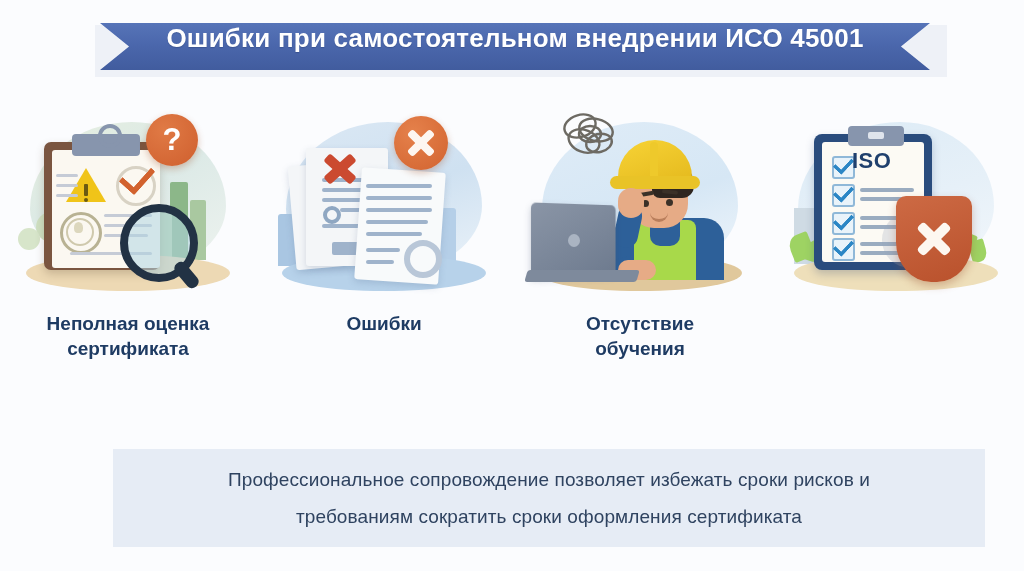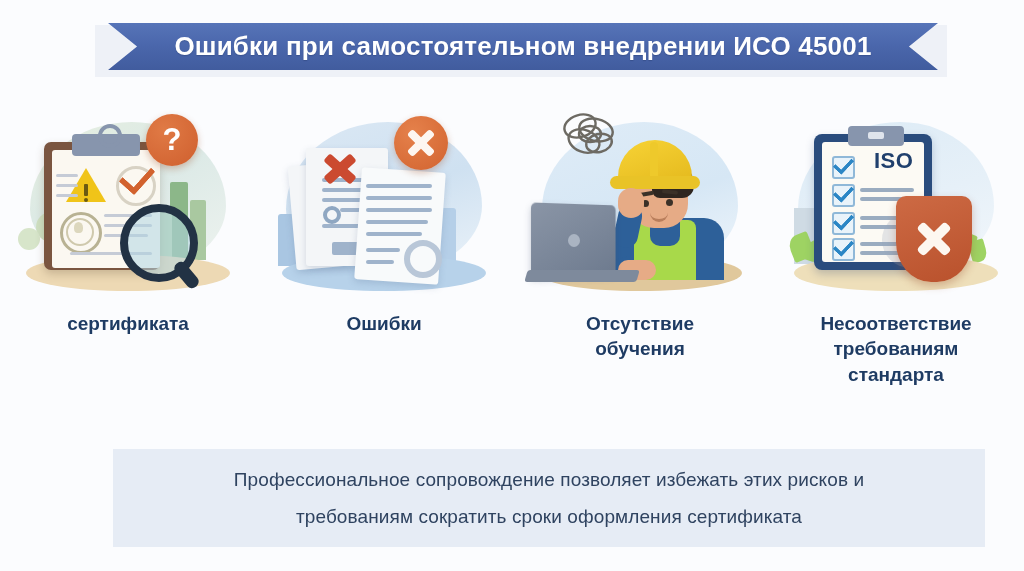--- a/index.html
+++ b/index.html
@@ -13,24 +13,24 @@
   
   #banner-wrap{
     position:absolute;left:0;top:18px;width:1024px;height:60px;
   }
   #banner-shadow{
     position:absolute;left:95px;top:7px;width:852px;height:52px;
     background:#eef1f7;
     clip-path:polygon(0 0, 100% 0, 100% 100%, 0 100%);
   }
   #banner{
-    position:absolute;left:108px;top:5px;width:830px;height:47px;
+    position:absolute;left:100px;top:5px;width:830px;height:47px;
     background:linear-gradient(180deg,#5674b8 0%,#4a66ab 50%,#415c9e 100%);
     clip-path:polygon(0 0, 100% 0, 96.5% 50%, 100% 100%, 0 100%, 3.5% 50%);
-    display:flex;align-items:center;justify-content:center;
+    display:flex;justify-content:center;
     box-shadow:0 2px 5px rgba(40,60,110,.16);
   }
   #banner-title{
     color:#ffffff;font-size:26px;font-weight:bold;letter-spacing:.2px;
     white-space:nowrap;text-shadow:0 1px 1px rgba(20,35,75,.25);
   }
 
   
   #cards{
     position:absolute;left:0;top:108px;width:1024px;height:330px;
@@ -270,21 +270,21 @@
   .chk-box{
     position:absolute;width:19px;height:19px;border:2px solid #8fb8d8;
     background:#e9f3fa;border-radius:3px;
   }
   .chk-mark{
     position:absolute;width:15px;height:8px;
     border-left:4px solid #2b86c5;border-bottom:4px solid #2b86c5;
     transform:rotate(-47deg);border-radius:1px;
   }
   .iso-text{
-    position:absolute;left:96px;top:40px;color:#20406d;
+    position:absolute;left:74px;top:40px;color:#20406d;
     font-size:22px;font-weight:bold;letter-spacing:.5px;
   }
   .iso-line{position:absolute;background:#9aacc0;height:4px;border-radius:2px;}
   .shield{
     position:absolute;left:118px;top:88px;width:76px;height:86px;
     background:linear-gradient(160deg,#cd6a44,#b9512c);
     border-radius:10px 10px 46% 46%;
     box-shadow:0 4px 9px rgba(150,70,40,.32);
   }
   .shield i{
@@ -356,20 +356,21 @@
       <div class="paper-line" style="left:94px;top:116px;width:48px;"></div>
       <div class="paper-line" style="left:94px;top:126px;width:44px;"></div>
       <div class="paper-line" style="left:60px;top:144px;width:82px;"></div>
 
       <div class="mag-glass"></div>
       <div class="mag-handle"></div>
 
       <div class="qmark">?</div>
     </div>
     <div class="caption">
+      <div>Неполная оценка</div>
       <div>сертификата</div>
     </div>
   </div>
 
   <div class="card">
     <div class="art">
       <div class="blob blob2"></div>
       <div class="c2-bar" style="position:absolute;left:12px;top:106px;width:24px;height:52px;background:#a9c6e2;"></div>
       <div class="c2-bar" style="position:absolute;left:34px;top:96px;width:20px;height:62px;background:#c3d9ee;"></div>
       <div class="c2-bar" style="position:absolute;left:166px;top:100px;width:24px;height:58px;background:#b5cfe8;"></div>
@@ -488,25 +489,20 @@
       <div class="chk-mark" style="left:56px;top:132px;"></div>
       <div class="iso-line" style="left:82px;top:134px;width:50px;"></div>
       <div class="iso-line" style="left:82px;top:143px;width:40px;"></div>
 
       <div class="shadow-circ"></div>
       <div class="shield">
           <i></i>
           <i></i>
         </div>
     </div>
-    <div class="caption">
-      <div>Несоответствие</div>
-      <div>требованиям</div>
-      <div>стандарта</div>
-    </div>
   </div>
 
 </div>
 
 <div id="footer-note">
-  <div class="note-line">Профессиональное сопровождение позволяет избежать  этих рисков  и</div>
+  <div class="note-line">Профессиональное сопровождение позволяет избежать  сроки рисков  и</div>
   <div class="note-line">требованиям сократить сроки оформления сертификата</div>
 </div>
 
 </body></html>

